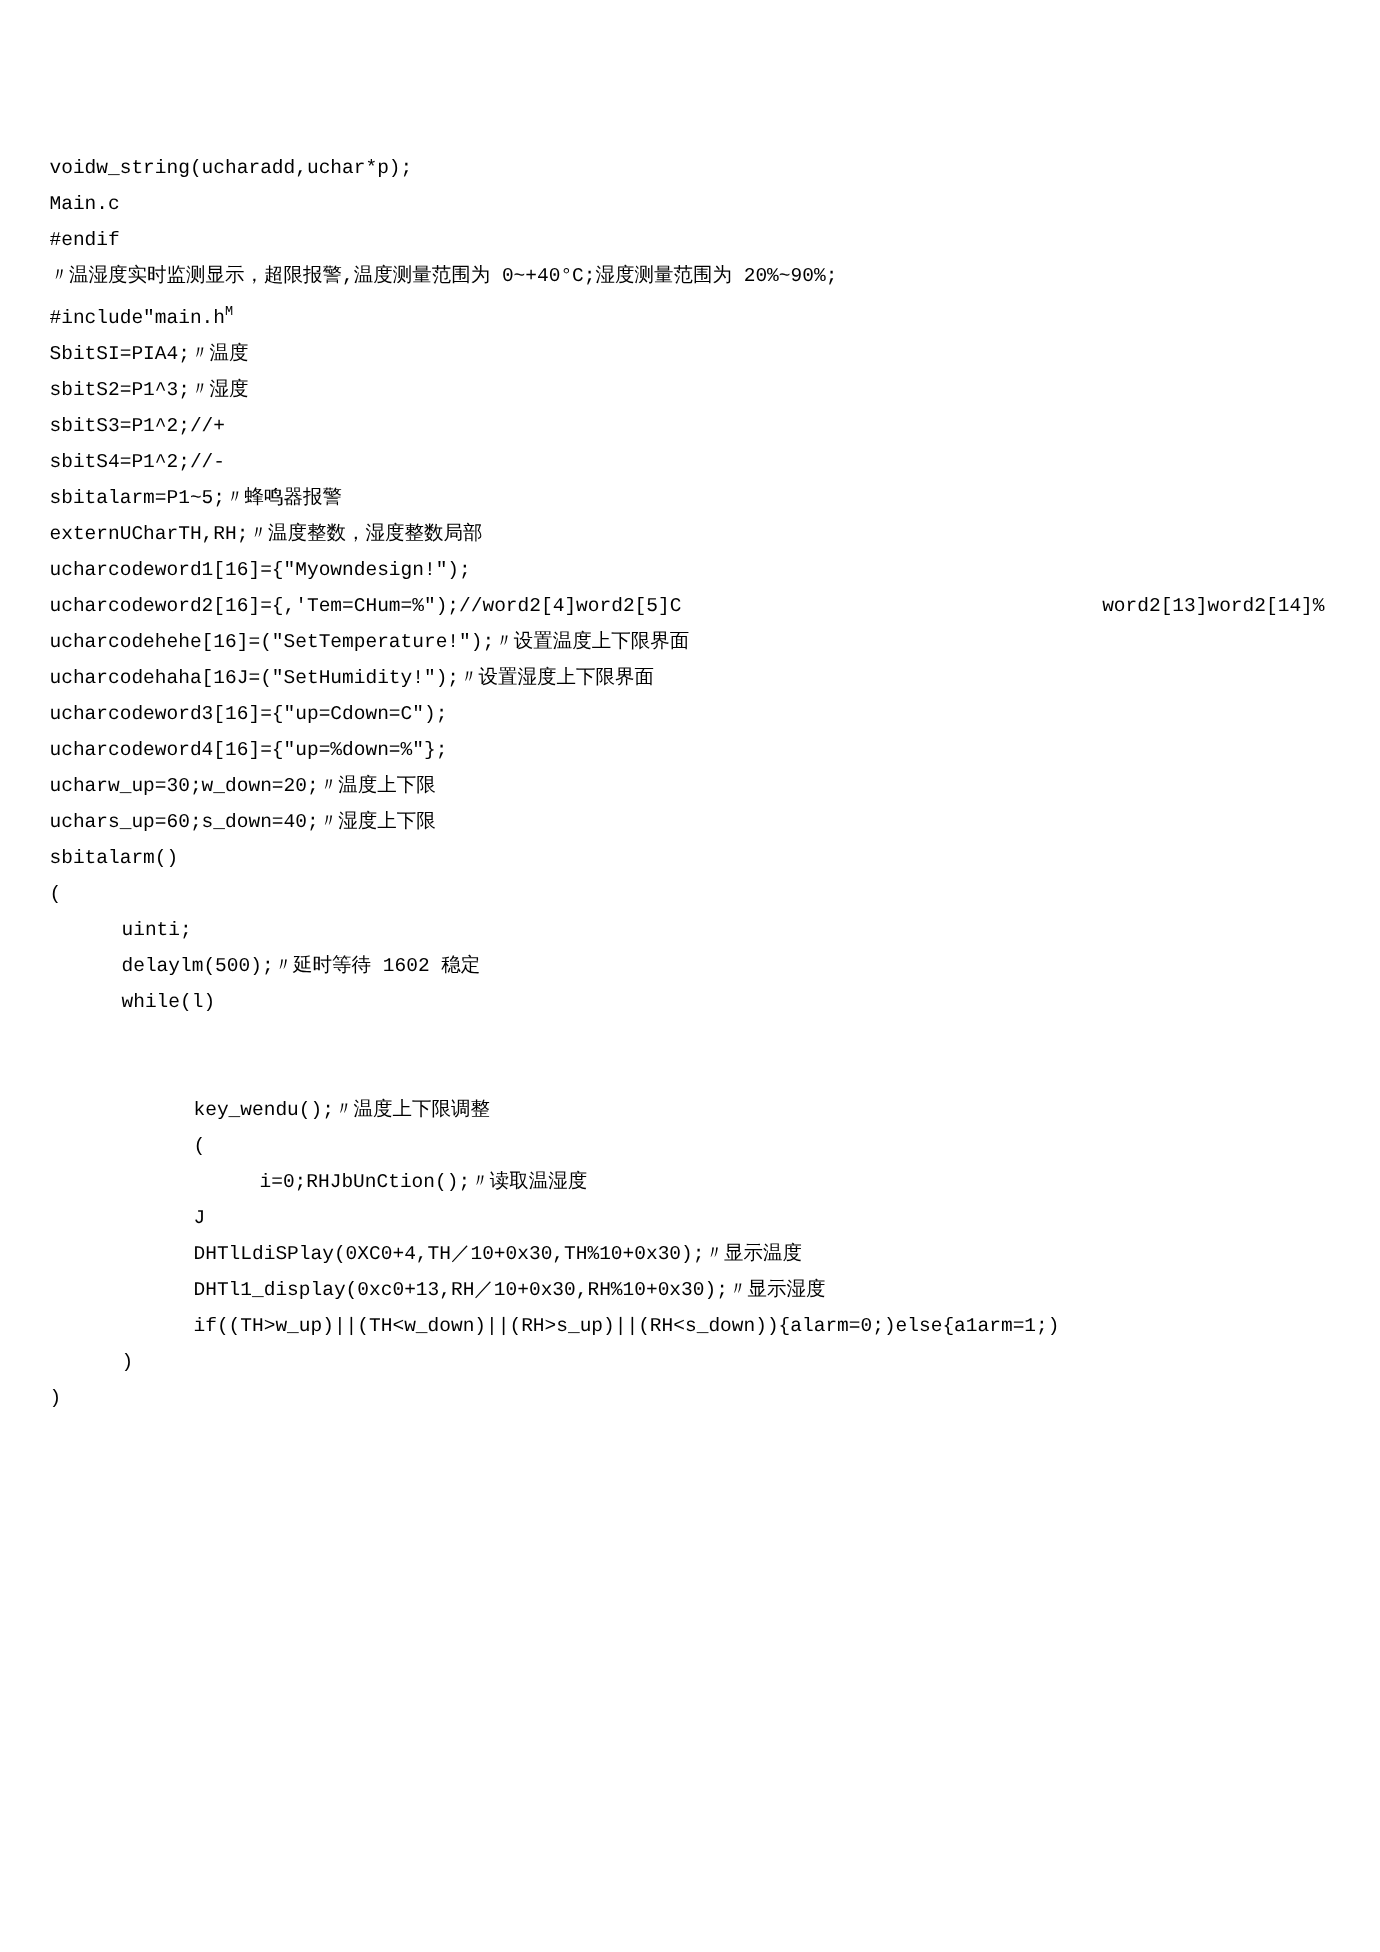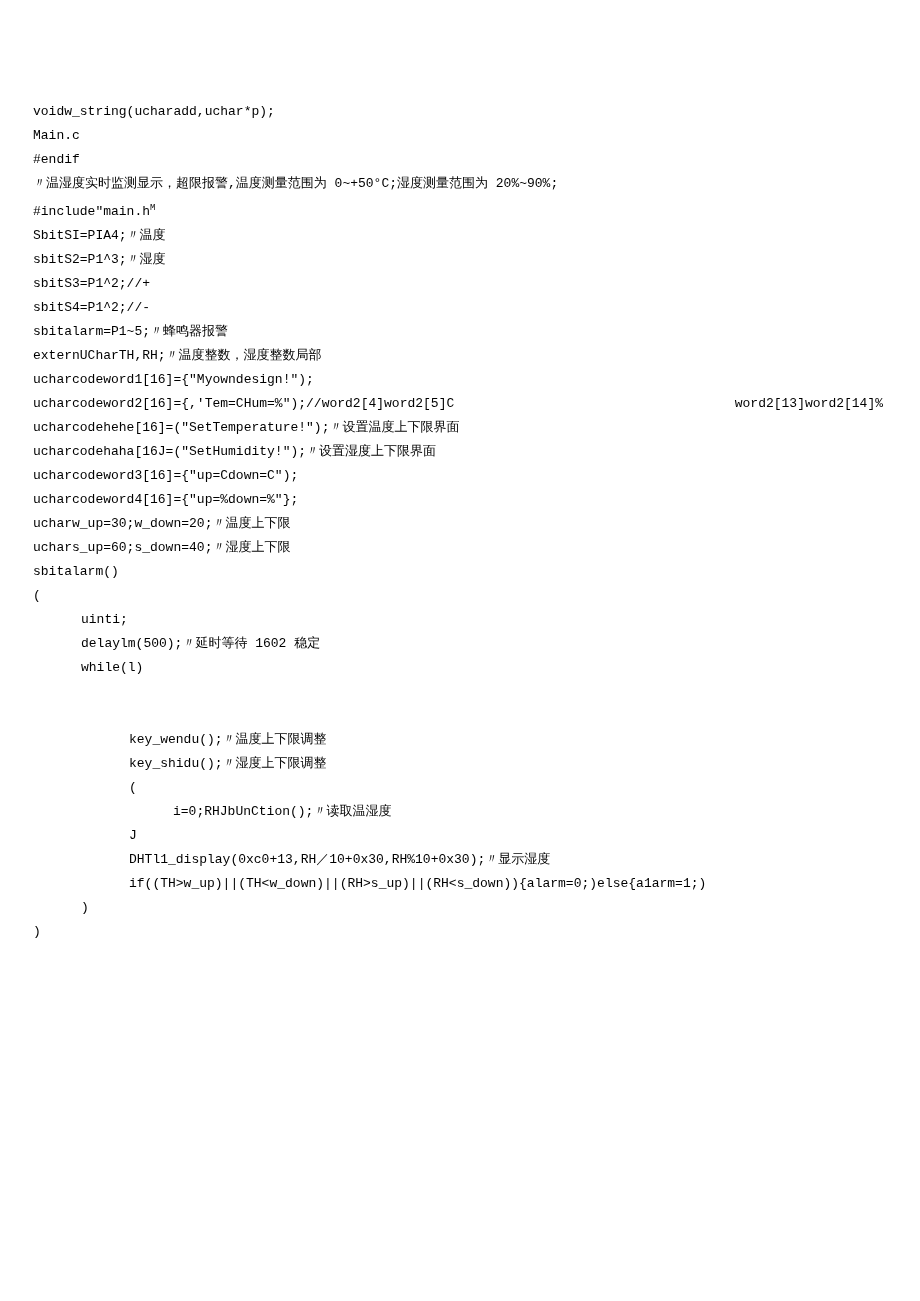--- a/index.html
+++ b/index.html
@@ -10,21 +10,21 @@
 .i3{padding-left:140px}
 .long2{display:flex;justify-content:space-between;width:850px}
 </style>
 </head>
 <body>
 
 <div class="page">
 <div class="line">voidw_string(ucharadd,uchar*p);</div>
 <div class="line">Main.c</div>
 <div class="line">#endif</div>
-<div class="line">〃温湿度实时监测显示，超限报警,温度测量范围为 0~+50°C;湿度测量范围为 20%~90%;</div>
+<div class="line">〃温湿度实时监测显示，超限报警,温度测量范围为 0~+40°C;湿度测量范围为 20%~90%;</div>
 <div class="line"><span>#include"main.h</span><span style="font-size:9px;vertical-align:super">M</span></div>
 <div class="line">SbitSI=PIA4;〃温度</div>
 <div class="line">sbitS2=P1^3;〃湿度</div>
 <div class="line">sbitS3=P1^2;//+</div>
 <div class="line">sbitS4=P1^2;//-</div>
 <div class="line">sbitalarm=P1~5;〃蜂鸣器报警</div>
 <div class="line">externUCharTH,RH;〃温度整数，湿度整数局部</div>
 <div class="line">ucharcodeword1[16]={"Myowndesign!");</div>
 <div class="line long2"><span>ucharcodeword2[16]={,'Tem=CHum=%");//word2[4]word2[5]C</span><span>word2[13]word2[14]%</span></div>
 <div class="line">ucharcodehehe[16]=("SetTemperature!");〃设置温度上下限界面</div>
@@ -34,21 +34,21 @@
 <div class="line">ucharw_up=30;w_down=20;〃温度上下限</div>
 <div class="line">uchars_up=60;s_down=40;〃湿度上下限</div>
 <div class="line">sbitalarm()</div>
 <div class="line">(</div>
 <div class="line i1">uinti;</div>
 <div class="line i1">delaylm(500);〃延时等待 1602 稳定</div>
 <div class="line i1">while(l)</div>
 <div class="line">&nbsp;</div>
 <div class="line">&nbsp;</div>
 <div class="line i2">key_wendu();〃温度上下限调整</div>
-<div class="line i2">key_shidu();〃湿度上下限调整</div>
 <div class="line i2">(</div>
 <div class="line i3">i=0;RHJbUnCtion();〃读取温湿度</div>
 <div class="line i2">J</div>
+<div class="line i2">DHTlLdiSPlay(0XC0+4,TH／10+0x30,TH%10+0x30);〃显示温度</div>
 <div class="line i2">DHTl1_display(0xc0+13,RH／10+0x30,RH%10+0x30);〃显示湿度</div>
 <div class="line i2">if((TH&gt;w_up)||(TH&lt;w_down)||(RH&gt;s_up)||(RH&lt;s_down)){alarm=0;)else{a1arm=1;)</div>
 <div class="line i1">)</div>
 <div class="line">)</div>
 </div>
 
 </body></html>

